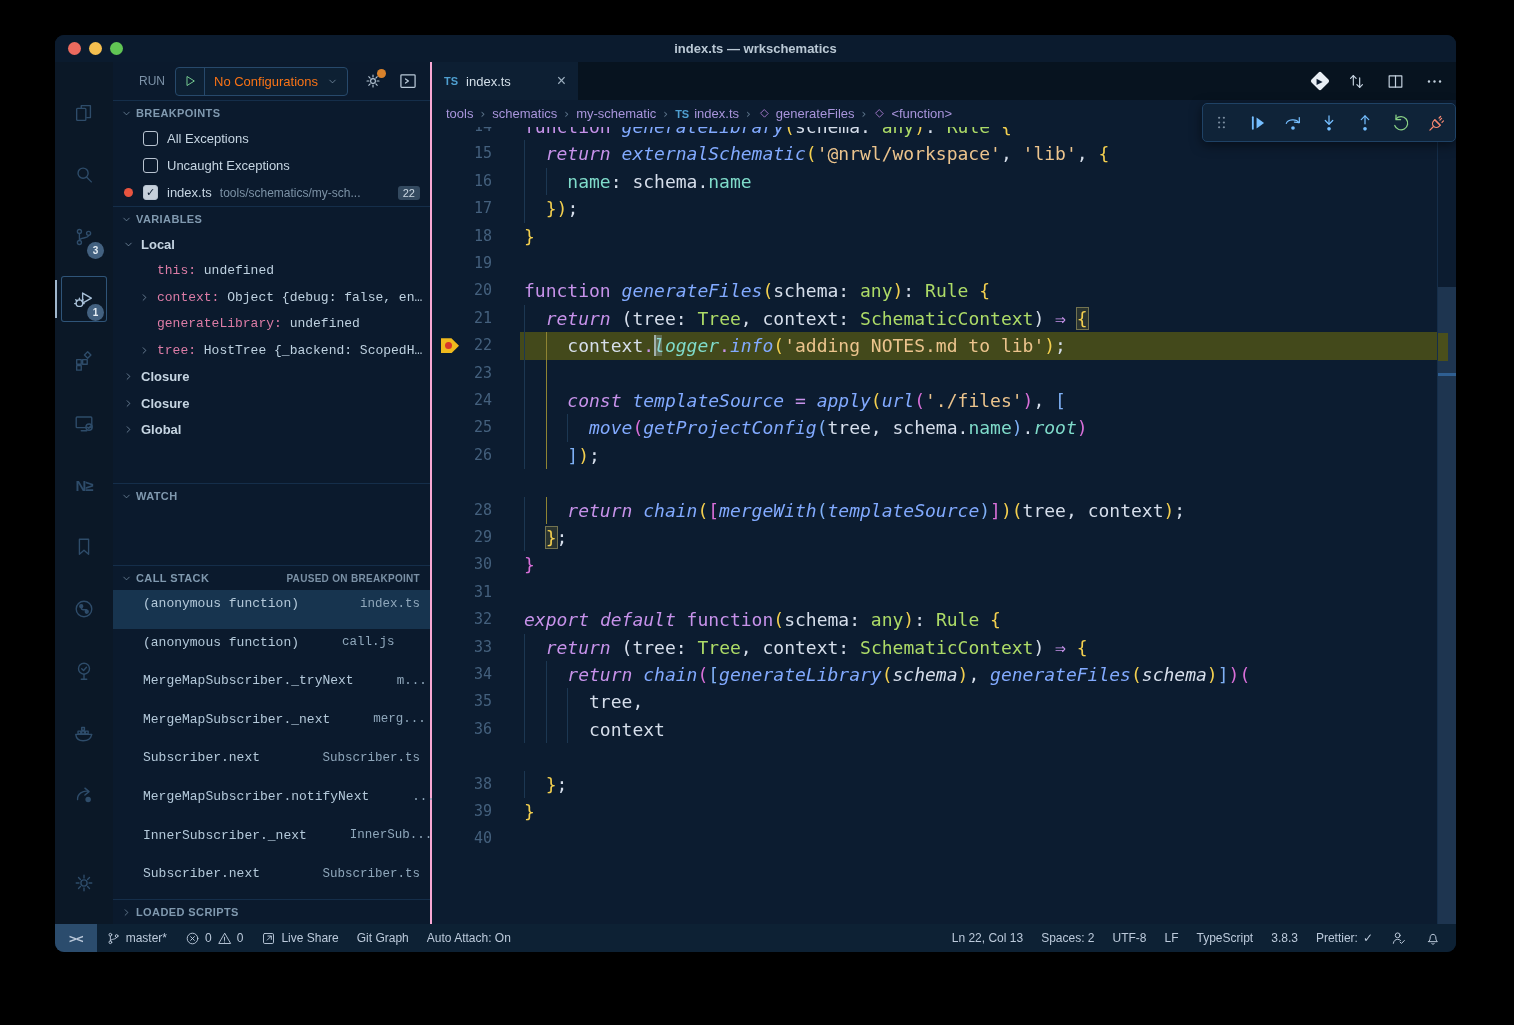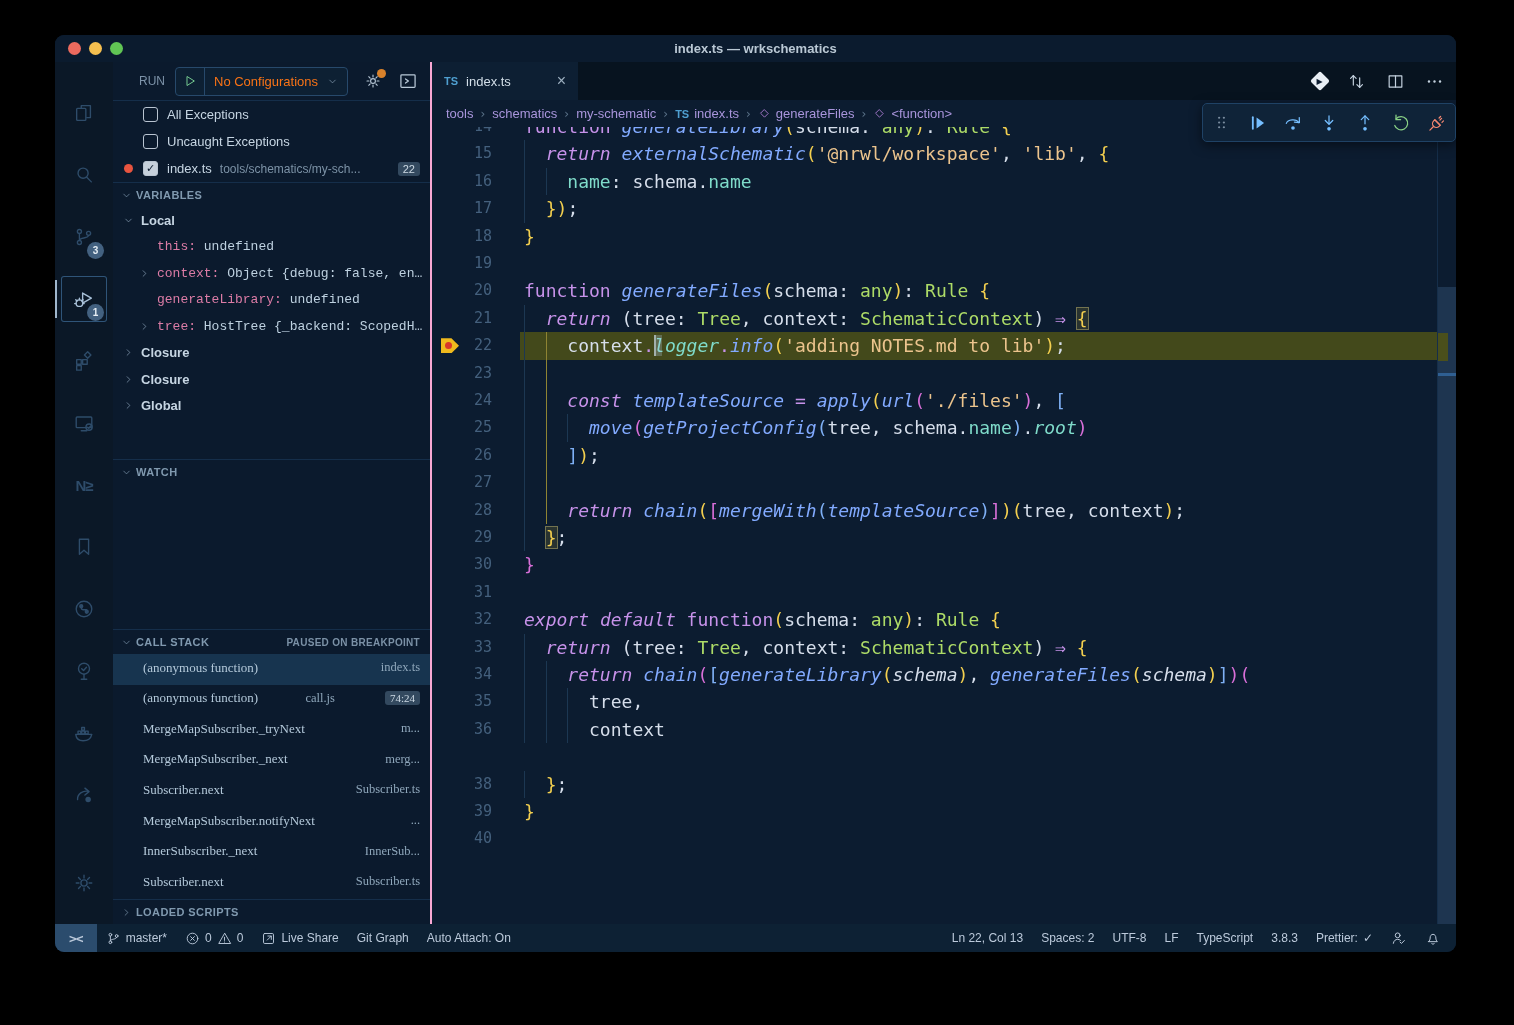--- a/index.html
+++ b/index.html
@@ -55,22 +55,22 @@
   .badge{background:#33495f;color:#cdd9e4;font-size:11px;border-radius:3px;padding:1px 5px;flex:0 0 auto;}
   .bp-row .badge{margin-left:auto;margin-right:10px;}
   .vars{flex:0 0 auto;padding-bottom:40px;}
   .var-row{height:26.5px;display:flex;align-items:center;position:relative;font-size:13px;}
   .var-row .chev{display:flex;color:#8ba2b8;position:absolute;}
   .var-scope{font-weight:700;color:#c6d5e2;}
   .var-mono{font-family:Liberation Mono, monospace;white-space:nowrap;overflow:hidden;}
   .var-name{color:#dc7ca6;}
   .var-val{color:#bed1e0;}
   .watch-sec{flex:1 1 auto;display:flex;flex-direction:column;min-height:40px;}
-  .cs-row{height:26.6px;flex:0 0 auto;display:flex;align-items:center;padding:0 10px 4px 30px;
-          font-family:Liberation Serif, serif;font-size:13px;color:#b4c9da;white-space:nowrap;gap:43px;}
+  .cs-row{height:26.6px;flex:0 0 auto;display:flex;align-items:center;padding:0 10px 12px 30px;
+          font-family:Liberation Mono, monospace;font-size:13px;color:#b4c9da;white-space:nowrap;gap:43px;}
   .cs-row.selected{background:#17344f;}
   .cs-file{margin-left:auto;color:#8fa7bb;font-size:12.5px;}
   .cs-row .badge{margin-left:7px;text-align:center;}
   
   .edzone{position:absolute;left:377px;top:27px;right:0;bottom:28px;background:#0c1c30;}
   .tabstrip{position:absolute;left:0;top:0;right:0;height:38px;background:#07131f;display:flex;}
   .tab{width:146px;background:#0d1f33;display:flex;align-items:center;padding:0 12px;gap:8px;
        box-sizing:border-box;font-size:13px;color:#d3dfe9;}
   .tschip{color:#4f9fd0;font-weight:700;font-size:11px;font-family:"Liberation Sans",sans-serif;}
   .tab-close{margin-left:auto;color:#9db0c0;font-size:16px;line-height:1;}
@@ -286,20 +286,28 @@
           </svg>
         </span>
       <span class="run-console" id="run-console-ic">
           <svg width="20" height="20" viewBox="0 0 24 24" fill="none" stroke="currentColor" stroke-width="1.5" stroke-linecap="round" stroke-linejoin="round">
             <rect x="3.5" y="4.5" width="17" height="15" rx="1"></rect>
             <path d="M9 9.5l3.5 2.5L9 14.5"></path>
           </svg>
         </span>
     </div>
 
+    <div class="sec-h nobt">
+      <span class="chev chev-down">
+          <svg width="11" height="11" viewBox="0 0 24 24" fill="none" stroke="currentColor" stroke-width="1.5" stroke-linecap="round" stroke-linejoin="round">
+            <path d="M6 9l6 6 6-6"></path>
+          </svg>
+        </span>
+      <span>BREAKPOINTS</span>
+    </div>
     <div id="bp-list">
         <div class="bp-row">
           <span class="cb"></span>
           <span>All Exceptions</span>
         </div>
         <div class="bp-row">
           <span class="cb"></span>
           <span>Uncaught Exceptions</span>
         </div>
         <div class="bp-row">
@@ -579,26 +587,20 @@
           <div class="guide" style="left: 135.372px;"></div>
           <span class="gnum">25</span>
           <span class="toks"><span class="t-txt">      </span><span class="t-fni">move</span><span class="t-b2">(</span><span class="t-fni">getProjectConfig</span><span class="t-b3">(</span><span class="t-txt">tree</span><span class="t-txt">, </span><span class="t-txt">schema</span><span class="t-txt">.</span><span class="t-prop">name</span><span class="t-b3">)</span><span class="t-txt">.</span><span class="t-propi">root</span><span class="t-b2">)</span></span>
         </div>
         <div class="crow" style="top: 314.8px;">
           <div class="guide" style="left: 92px;"></div>
           <div class="guide act" style="left: 113.686px;"></div>
           <span class="gnum">26</span>
           <span class="toks"><span class="t-txt">    </span><span class="t-b3">]</span><span class="t-b1">)</span><span class="t-txt">;</span></span>
         </div>
-        <div class="crow" style="top: 342.2px;">
-          <div class="guide" style="left: 92px;"></div>
-          <div class="guide act" style="left: 113.686px;"></div>
-          <span class="gnum">27</span>
-          <span class="toks"></span>
-        </div>
         <div class="crow" style="top: 369.6px;">
           <div class="guide" style="left: 92px;"></div>
           <div class="guide act" style="left: 113.686px;"></div>
           <span class="gnum">28</span>
           <span class="toks"><span class="t-txt">    </span><span class="t-ki">return</span><span class="t-txt"> </span><span class="t-fni">chain</span><span class="t-b1">(</span><span class="t-b2">[</span><span class="t-fni">mergeWith</span><span class="t-b3">(</span><span class="t-fni">templateSource</span><span class="t-b3">)</span><span class="t-b2">]</span><span class="t-b1">)</span><span class="t-b1">(</span><span class="t-txt">tree</span><span class="t-txt">, </span><span class="t-txt">context</span><span class="t-b1">)</span><span class="t-txt">;</span></span>
         </div>
         <div class="crow" style="top: 397px;">
           <div class="guide" style="left: 92px;"></div>
           <span class="gnum">29</span>
           <span class="toks"><span class="t-txt">  </span><span class="t-b1m">}</span><span class="t-txt">;</span></span>

